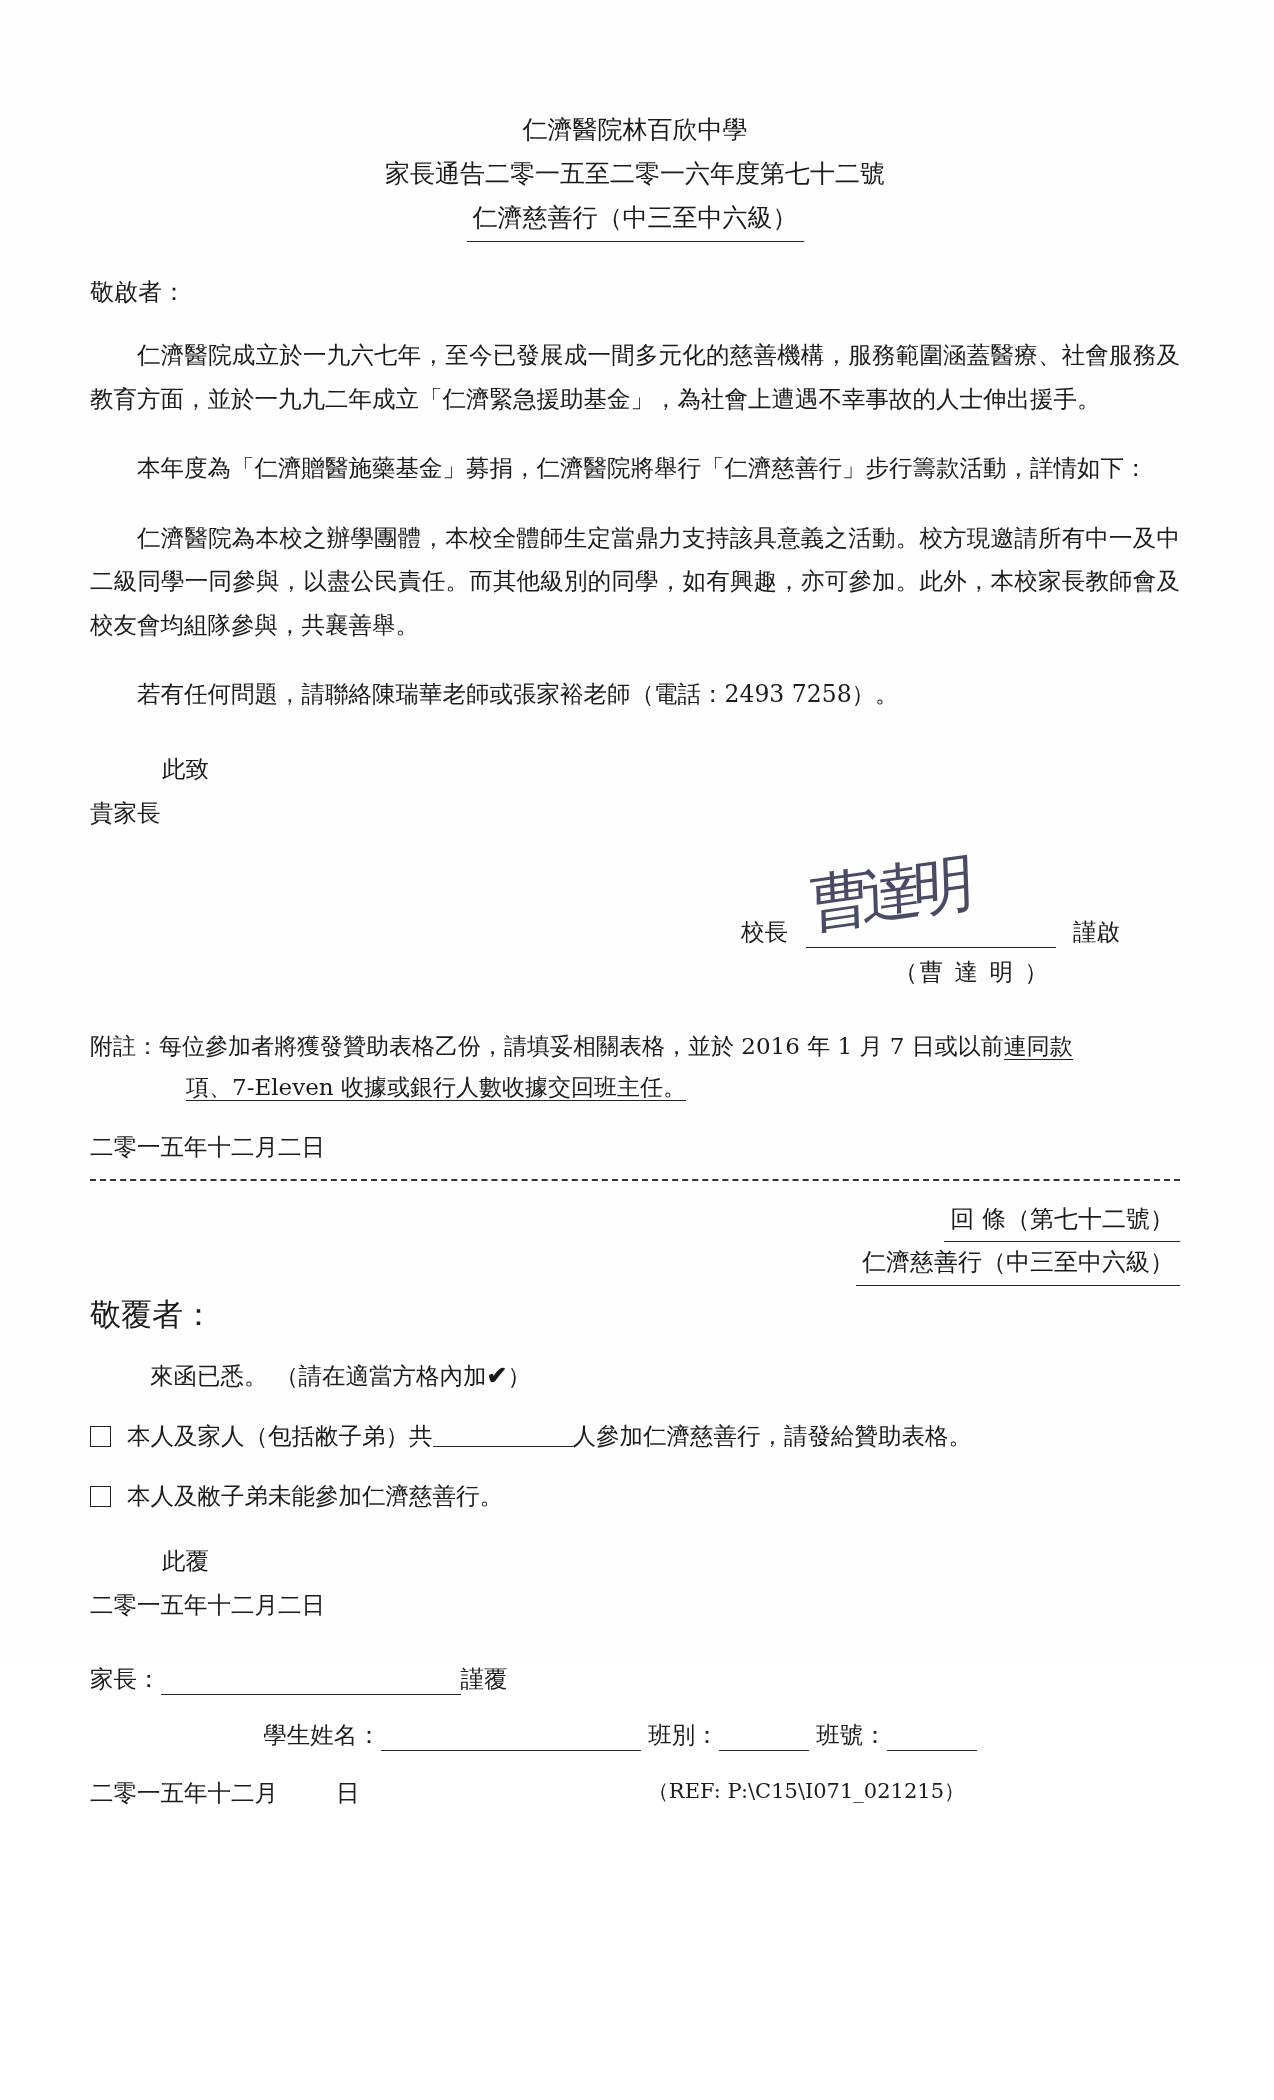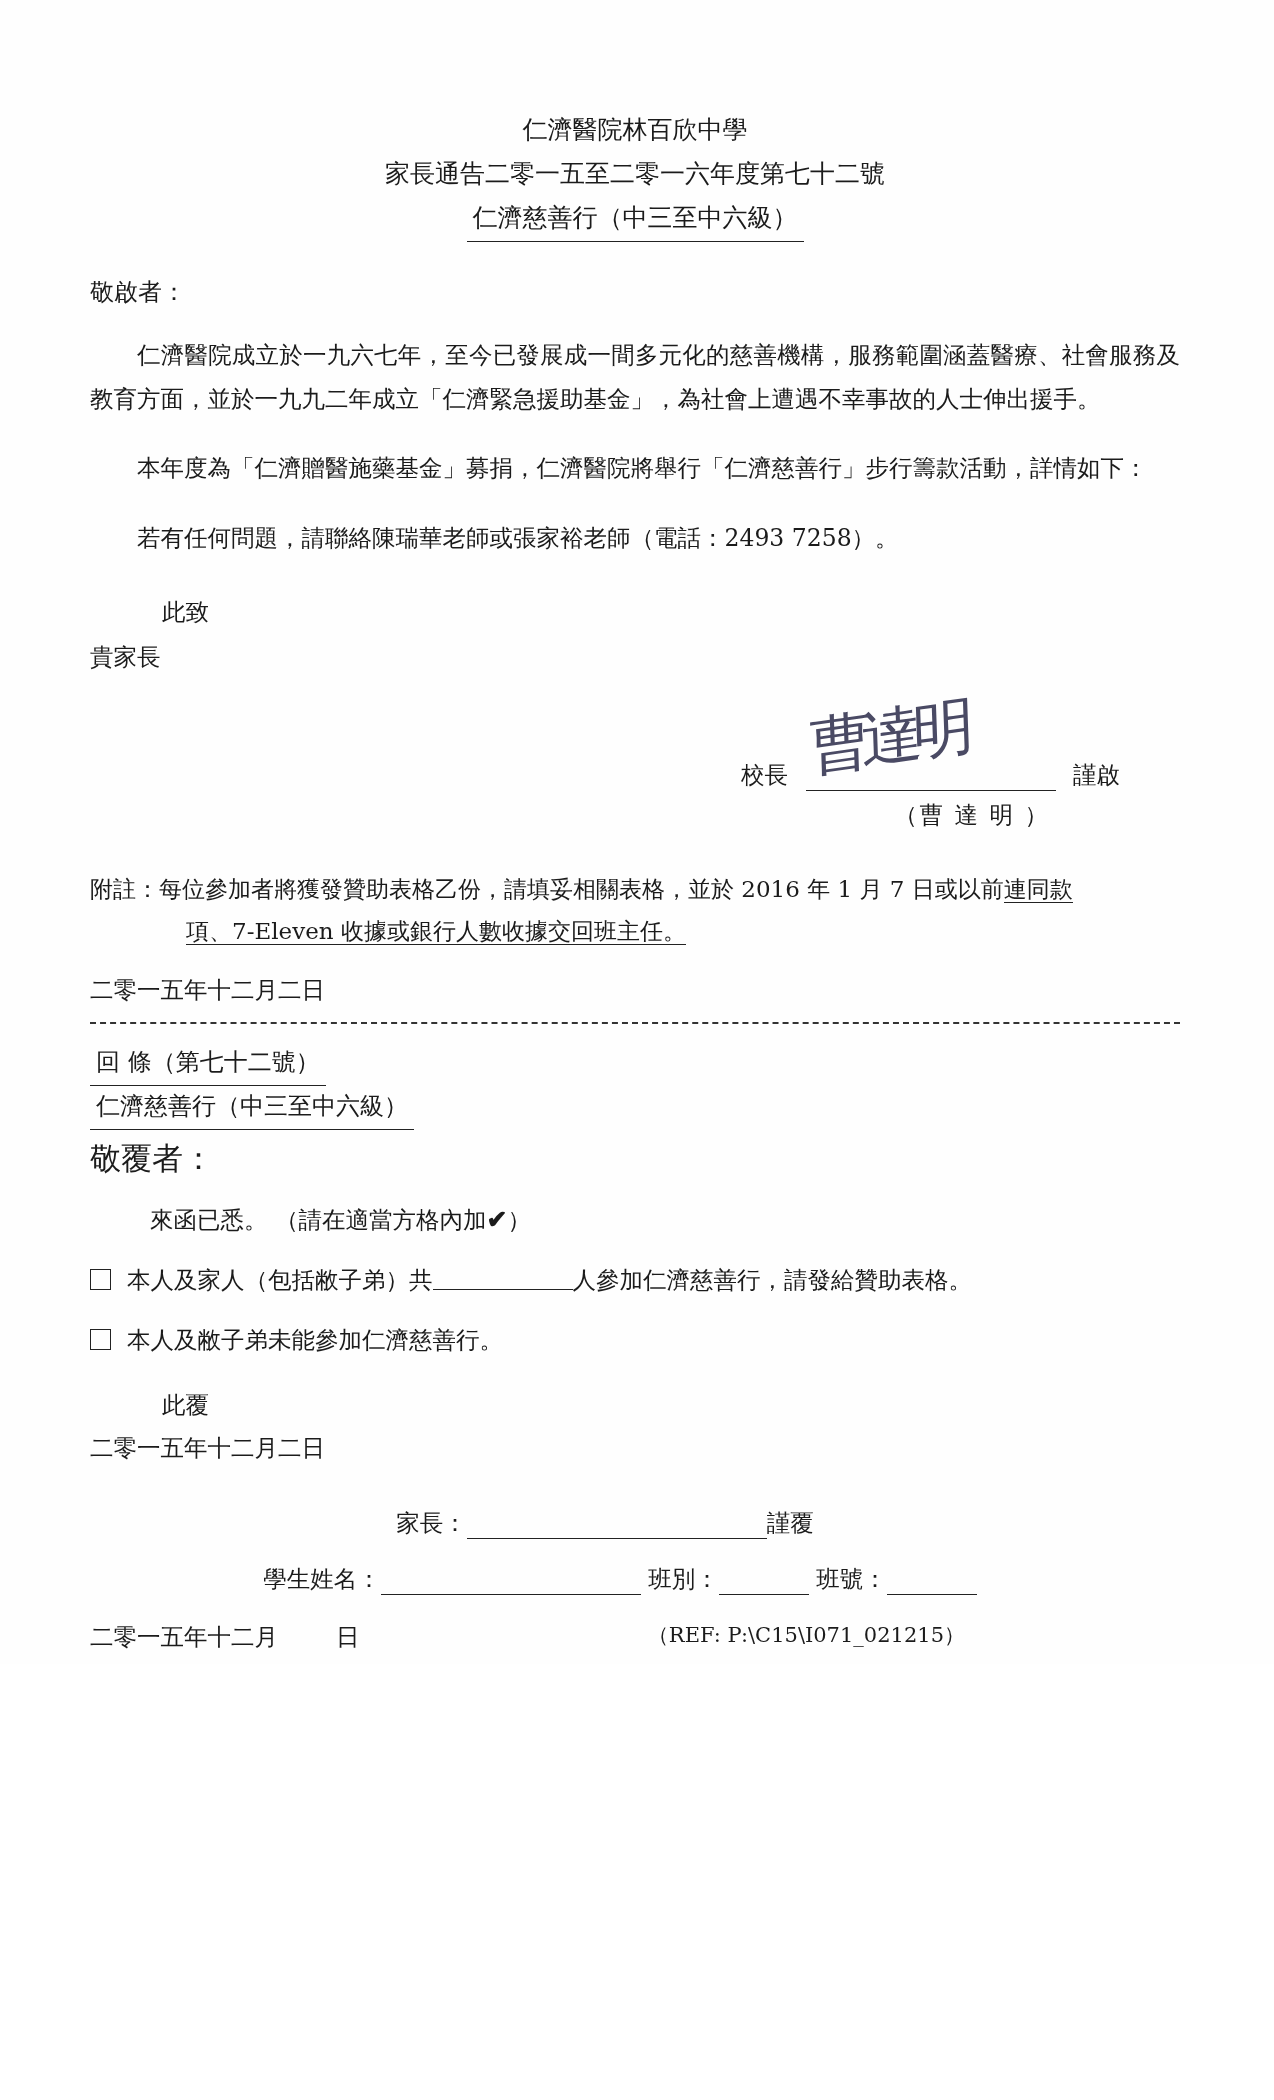--- a/index.html
+++ b/index.html
@@ -135,21 +135,21 @@
   }
 
   .dashed-sep {
     margin-top: 16px;
     border-top: 2px dashed #333;
     height: 0;
   }
 
   .reply-title {
     margin-top: 18px;
-    text-align: left;
+    text-align: right;
     font-size: 24px;
     line-height: 1.7;
   }
   .reply-title .ul {
     display: inline-block;
     border-bottom: 1.5px solid #222;
     padding: 0 6px 2px 6px;
   }
   .reply-sal {
     margin-top: 8px;
@@ -191,21 +191,21 @@
 
   .reply-closing {
     margin-top: 28px;
     font-size: 23.5px;
     line-height: 1.85;
   }
   .reply-closing .indent { margin-left: 72px; }
 
   .parent-sign {
     margin-top: 36px;
-    text-align: center;
+    text-align: left;
     padding-right: 60px;
     font-size: 23.5px;
     white-space: nowrap;
   }
   .student-row {
     margin-top: 24px;
     text-align: center;
     padding-right: 30px;
     font-size: 23.5px;
     white-space: nowrap;
@@ -240,20 +240,21 @@
       <span class="title-line">家長通告二零一五至二零一六年度第七十二號</span>
       <span class="title-line"><span class="title-underline">仁濟慈善行（中三至中六級）</span></span>
     </div>
 
     <div class="salutation">敬啟者：</div>
 
     <p class="para">仁濟醫院成立於一九六七年，至今已發展成一間多元化的慈善機構，服務範圍涵蓋醫療、社會服務及教育方面，並於一九九二年成立「仁濟緊急援助基金」，為社會上遭遇不幸事故的人士伸出援手。</p>
     <p class="para">本年度為「仁濟贈醫施藥基金」募捐，仁濟醫院將舉行「仁濟慈善行」步行籌款活動，詳情如下：</p>
 
 
+    <p class="para">仁濟醫院為本校之辦學團體，本校全體師生定當鼎力支持該具意義之活動。校方現邀請所有中一及中二級同學一同參與，以盡公民責任。而其他級別的同學，如有興趣，亦可參加。此外，本校家長教師會及校友會均組隊參與，共襄善舉。</p>
     <p class="para">若有任何問題，請聯絡陳瑞華老師或張家裕老師（電話：2493 7258）。</p>
 
     <div class="closing">
       <div class="indent">此致</div>
       <div>貴家長</div>
     </div>
 
     <div class="signature-area">
       <div class="signature-mark">曹達明</div>
       <div class="sig-row">

